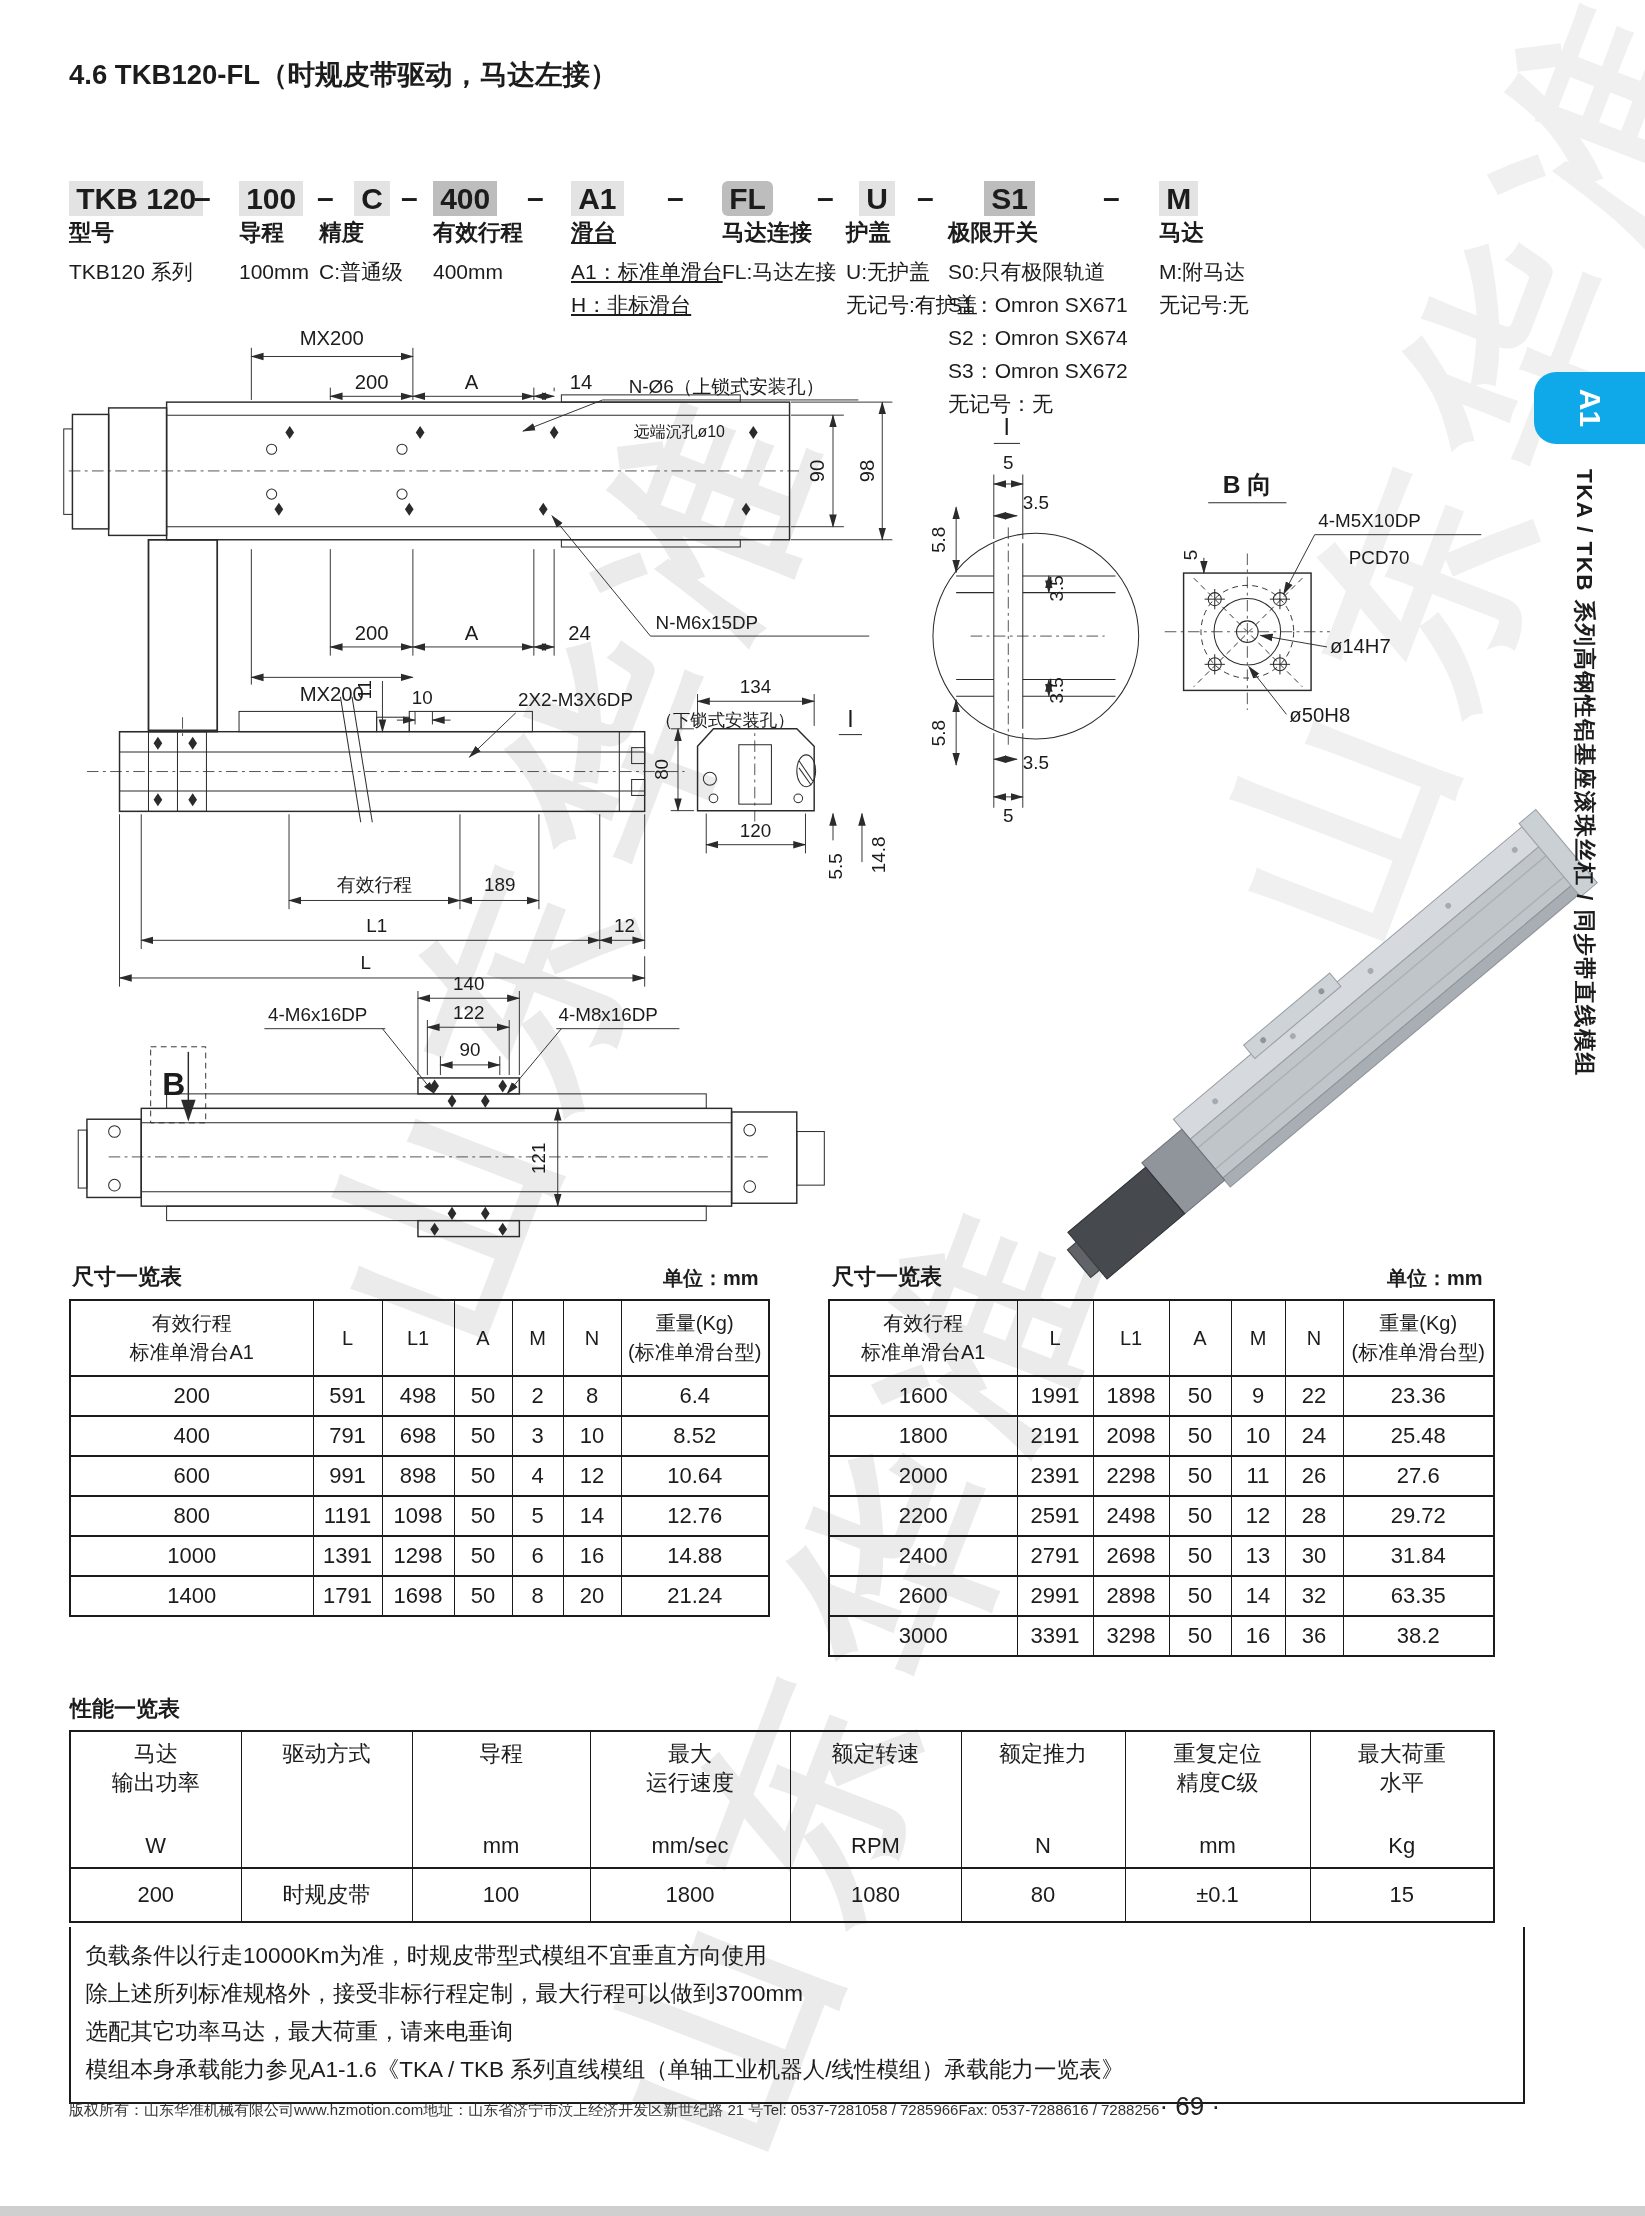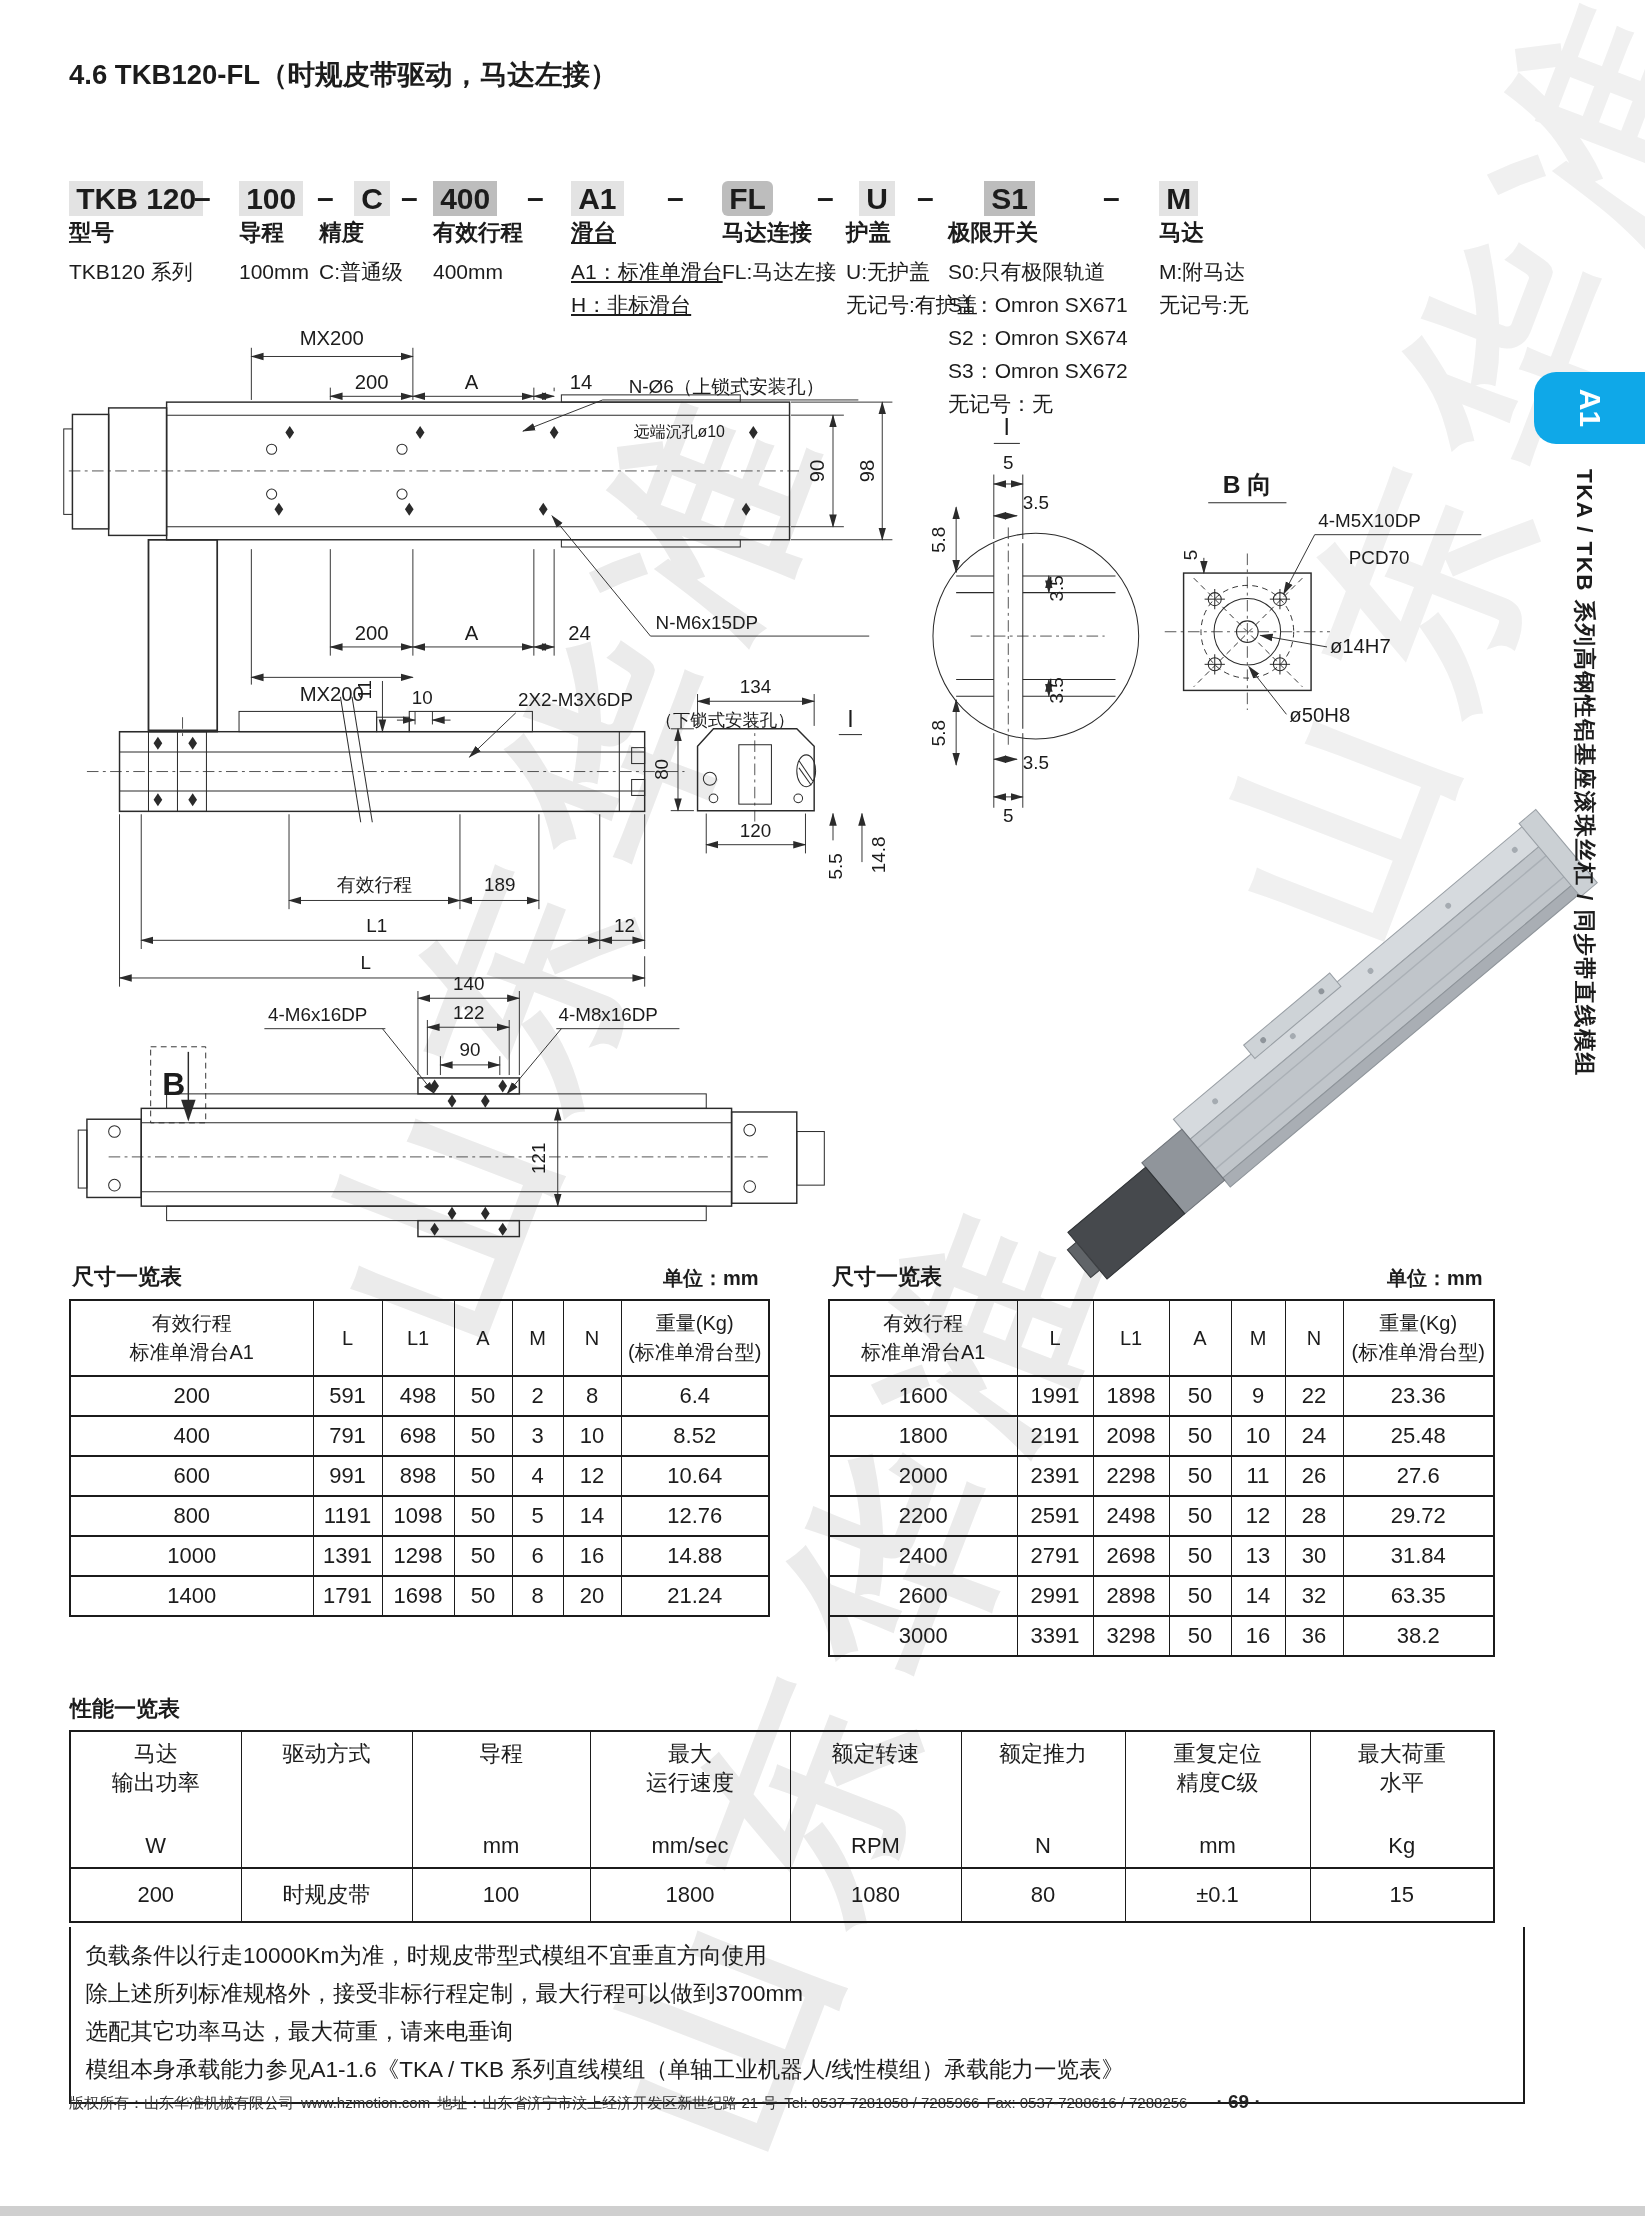--- a/index.html
+++ b/index.html
@@ -52,22 +52,22 @@
      z-index:3;padding:10px 14.5px 13px 14.5px;}
   #notes p{margin:0;font-size:22.5px;line-height:38px;}
   
   #tabA1{position:absolute;left:1534px;top:372px;width:112px;height:72px;background:#0fa8e8;
      border-radius:22px 0 0 22px;z-index:4;display:flex;align-items:center;justify-content:center;}
   #tabA1 span{color:#ffffff;font-size:30px;font-weight:bold;transform:rotate(90deg);}
   #sidetext{position:absolute;left:1600px;top:469px;transform-origin:left top;transform:rotate(90deg);
      font-size:22.5px;font-weight:bold;white-space:nowrap;z-index:4;letter-spacing:1.4px;}
   
   #footer{position:absolute;left:69px;top:2091px;width:1507px;font-size:15px;color:#333;z-index:3;
-     display:flex;align-items:baseline;gap:7px;white-space:nowrap;}
-  #footer .pgno{font-size:19px;font-weight:bold;color:#222;margin-left:22px;}
+     display:flex;align-items:baseline;gap:0;white-space:nowrap;}
+  #footer .pgno{font-size:26px;font-weight:normal;color:#222;}
   #botbar{position:absolute;left:0;top:2206px;width:1645px;height:10px;background:#cfcfcf;z-index:3;}
 </style>
 </head>
 <body>
 
 <div id="page">
 
   <div class="wm" style="left:80px;top:710px;transform:rotate(-69deg);">山东华准</div>
   <div class="wm" style="left:362px;top:1522px;transform:rotate(-69deg);">山东华准</div>
   <div class="wm" style="left:978px;top:312px;transform:rotate(-69deg);color:#f0f0f0;">山东华准</div>

